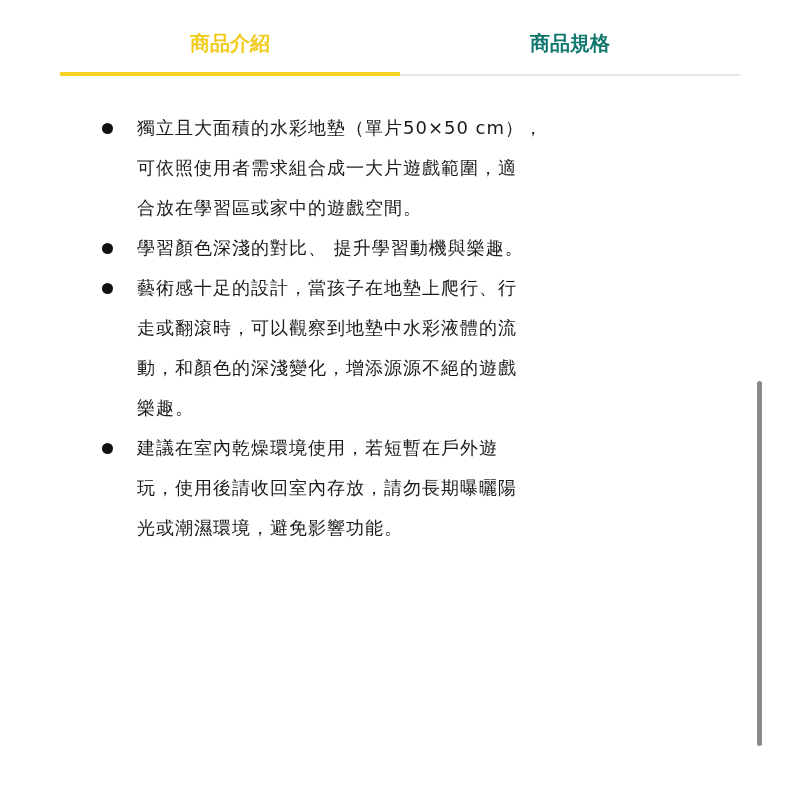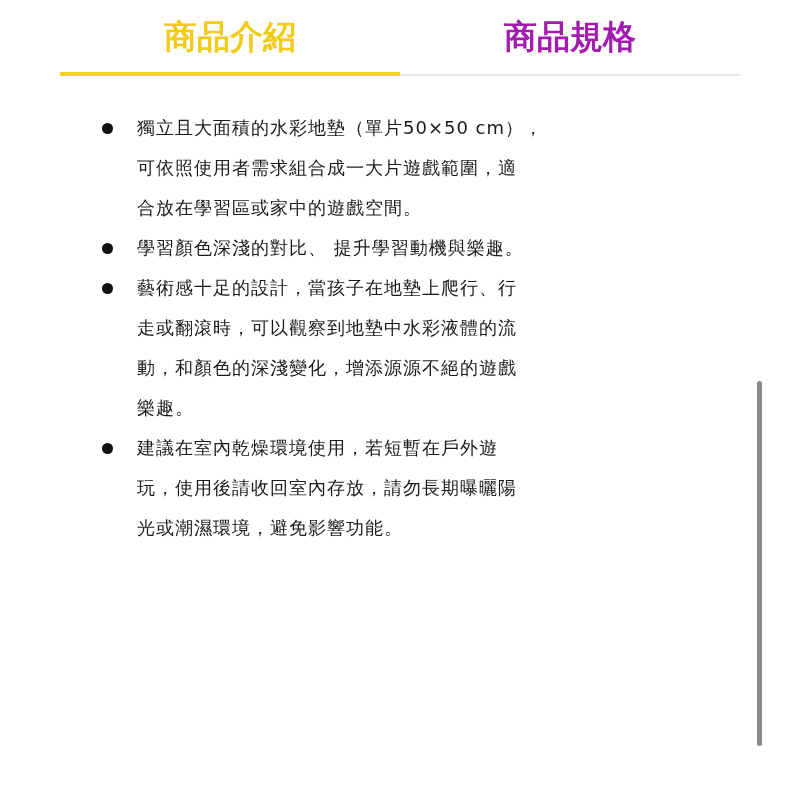--- a/index.html
+++ b/index.html
@@ -1,23 +1,23 @@
 <!DOCTYPE html>
 <html><head>
 <meta charset="utf-8">
 <style>
   html, body { margin:0; padding:0; background:#ffffff; }
   body { width:800px; height:800px; position:relative; overflow:hidden;
          font-family:"DejaVu Sans","Liberation Sans",sans-serif; }
   .tabs { position:absolute; left:60px; top:0; width:680px; height:78px; }
-  .tab { position:absolute; top:0; width:340px; height:78px; text-align:center;
-         font-size:33px; line-height:78px; font-weight:bold; cursor:pointer; }
+  .tab { position:absolute; top:6px; width:340px; height:78px; text-align:center;
+         font-size:20px; line-height:78px; font-weight:bold; cursor:pointer; }
   .tab .lbl { position:relative; top:-2px; }
   .tab.active { left:0; color:#F2CA1A; }
-  .tab.inactive { left:340px; color:#a21caf; }
+  .tab.inactive { left:340px; color:#0f766e; }
   .track { position:absolute; left:60px; top:74px; width:680px; height:2px; background:#e6e6e6; }
   .ind { position:absolute; left:60px; top:72px; width:340px; height:4px; background:#F5D21F; border-radius:1px; }
   .content { position:absolute; left:0; top:108px; width:760px; }
   ul.features { list-style:none; margin:0; padding:0; }
   ul.features li { position:relative; padding-left:137px; padding-right:60px;
                    font-size:18px; line-height:40px; color:#1a1a1a; letter-spacing:1px; }
   ul.features li .bullet { position:absolute; left:102px; top:15px; width:11px; height:11px;
                            border-radius:50%; background:#111; }
   .line { display:block; white-space:nowrap; }
   .scrollbar { position:absolute; left:757px; top:381px; width:5px; height:365px;

